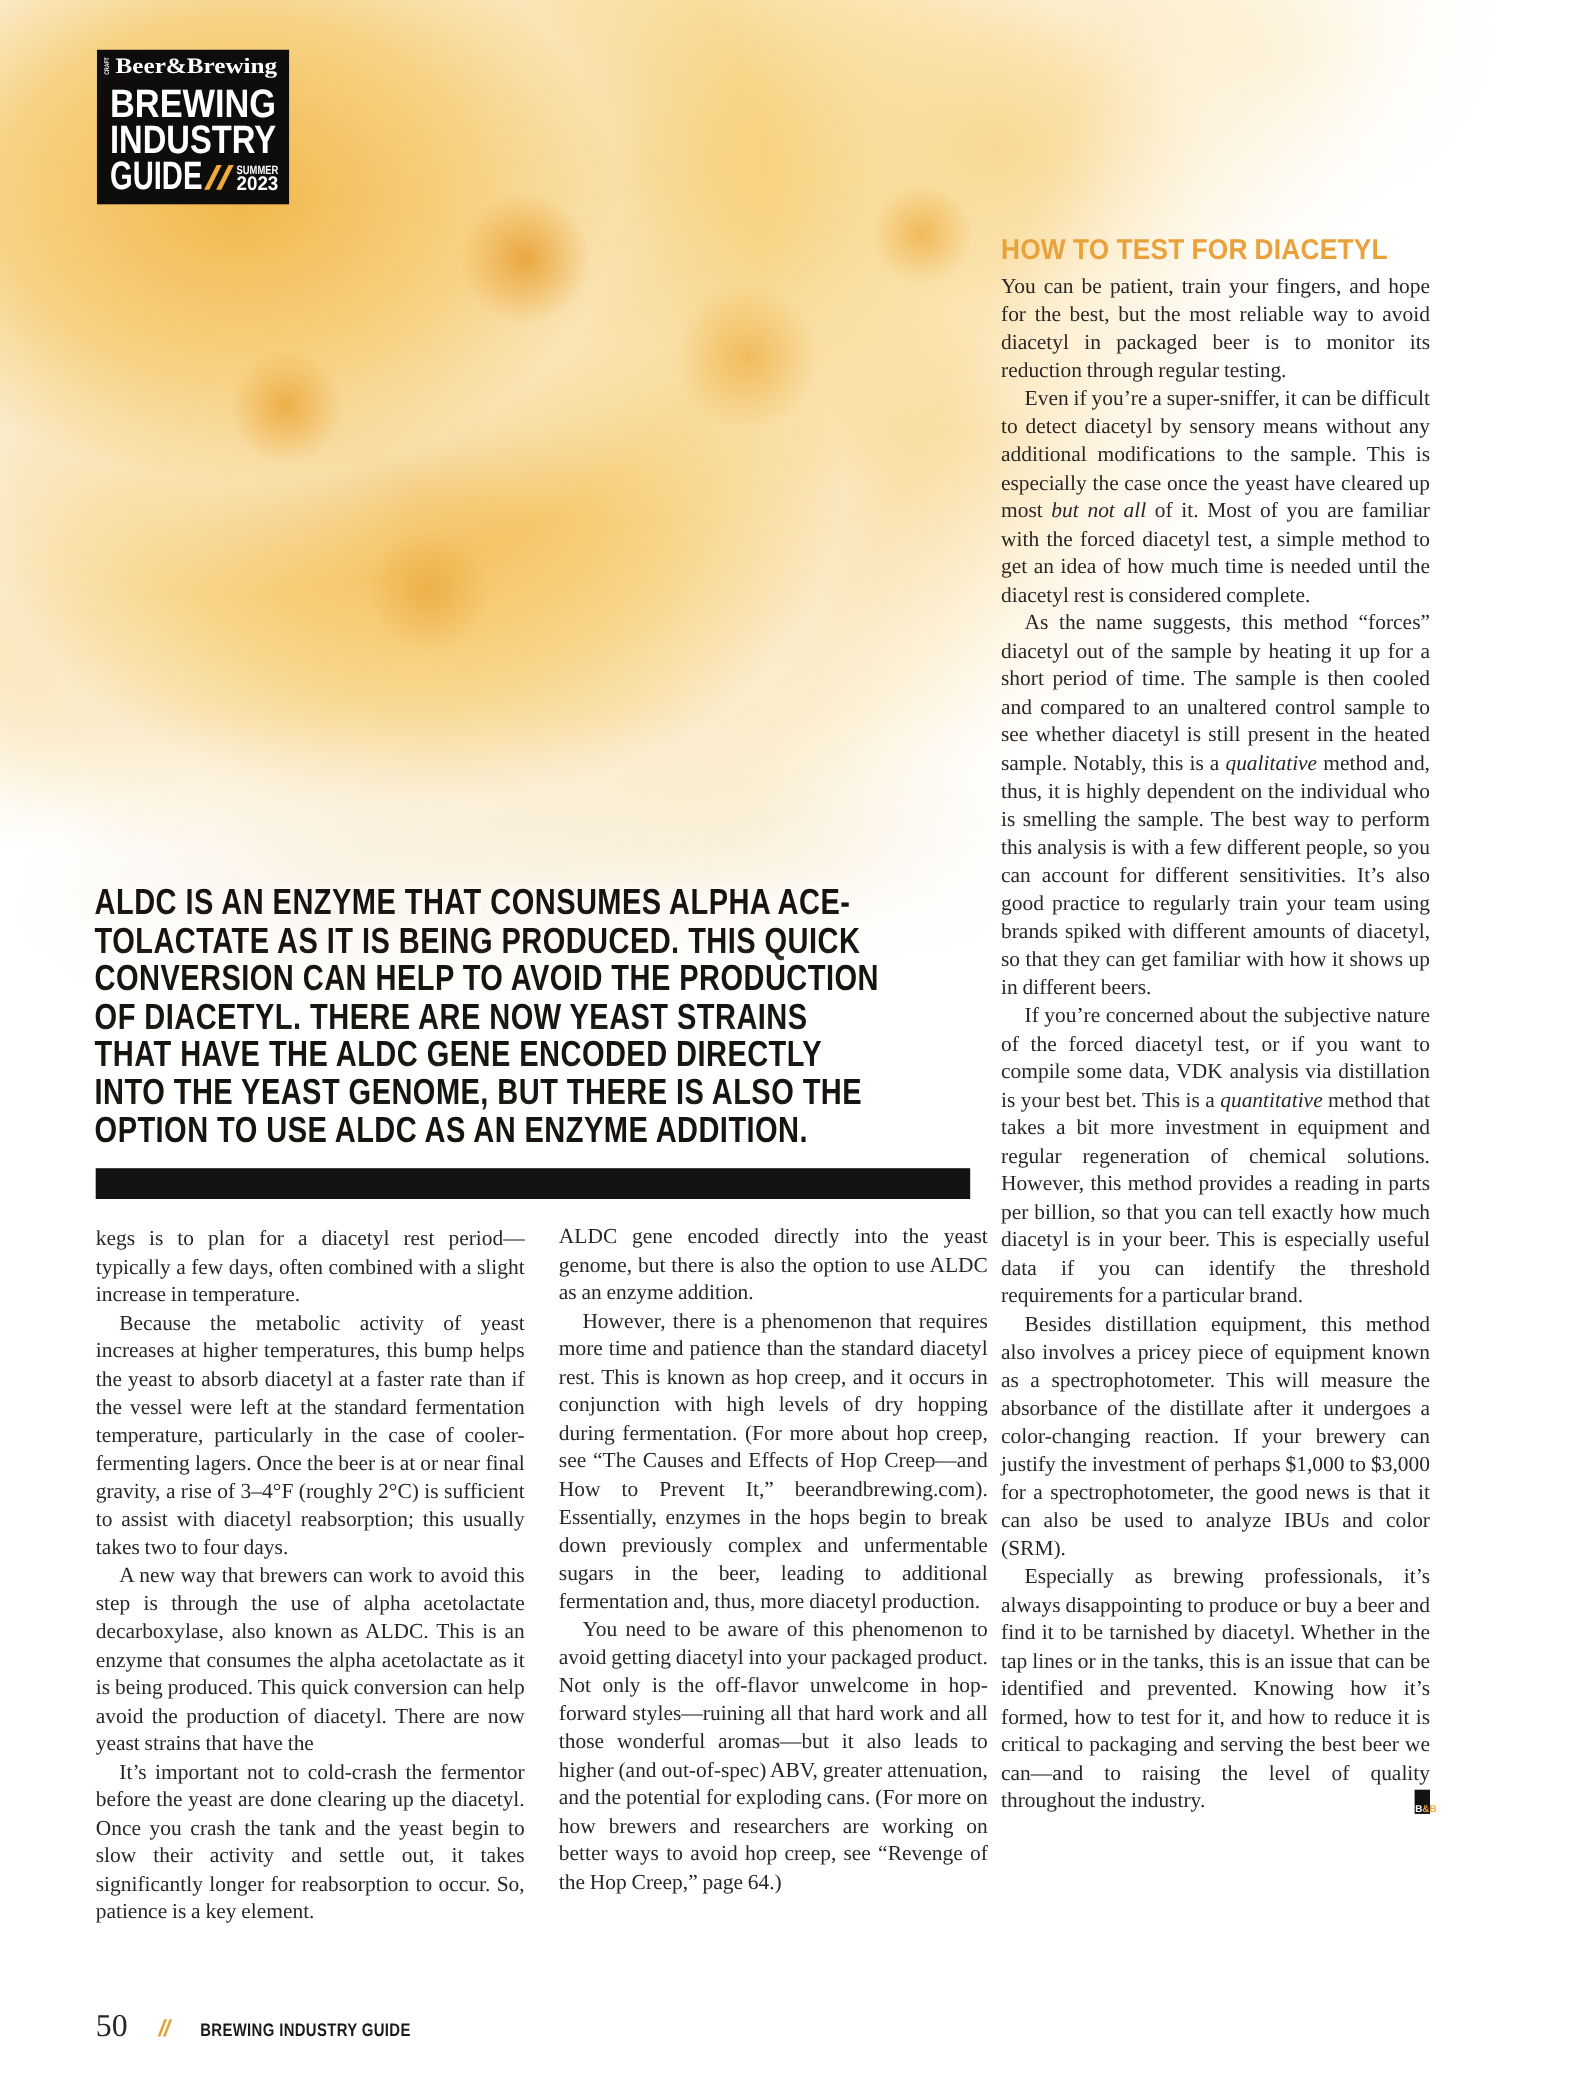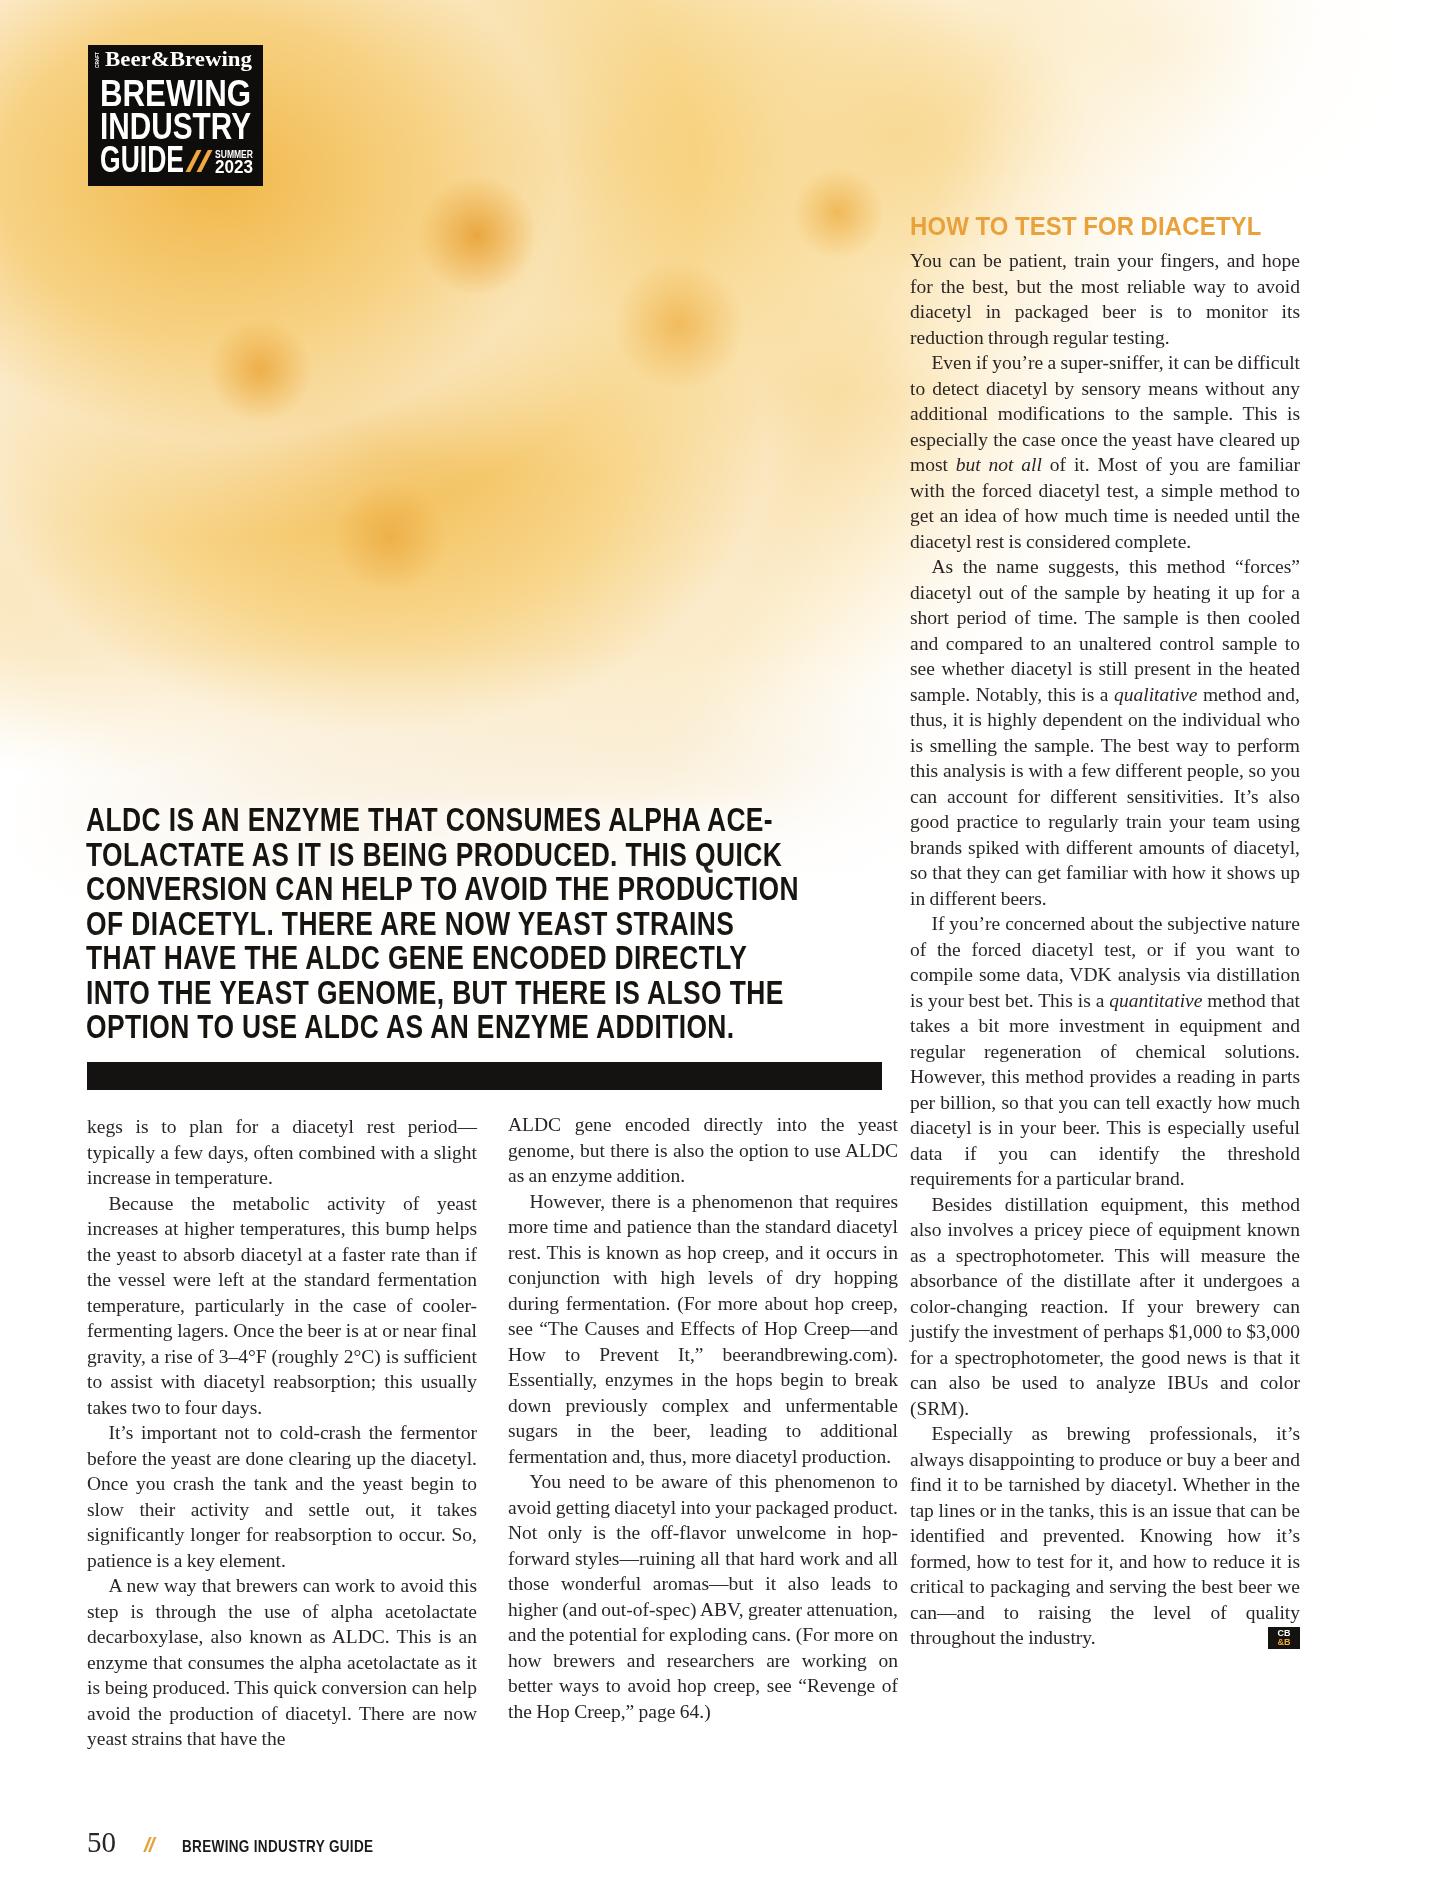--- a/index.html
+++ b/index.html
@@ -53,21 +53,21 @@
   .col p + p{text-indent:1.1em;}
   .col-left{left:87px;top:1092px;margin-top:22px;}
   .col-mid{left:498px;top:1112px;margin-left:10px;}
   .col-right{left:910px;top:213px;}
   .colhead{
     margin:0 0 9px 0;font-family:"Liberation Sans",sans-serif;font-weight:700;font-size:26px;line-height:26px;
     color:#e9a23b;white-space:nowrap;transform:scaleX(.92);transform-origin:left;letter-spacing:.2px;
   }
   .endrow{display:flex;justify-content:flex-end;margin-top:-24px;}
   .endmark{
-    width:32px;height:22px;background:#151310;display:flex;flex-direction:column;align-items:center;justify-content:center;
+    width:14px;height:22px;background:#151310;display:flex;flex-direction:row;align-items:flex-end;justify-content:center;
     font-family:"Liberation Sans",sans-serif;font-weight:700;font-size:9px;line-height:9px;color:#fff;letter-spacing:0;
   }
   .endmark .gold{color:#f0a93c;}
   
   .footer{position:absolute;left:87px;top:1826px;z-index:2;display:flex;align-items:baseline;gap:28px;}
   .pagenum{font-family:"Liberation Serif",serif;font-size:29px;color:#2b2526;}
   .fslash{font-family:"Liberation Sans",sans-serif;font-weight:700;font-style:italic;font-size:21px;color:#e2a33c;letter-spacing:-1px;}
   .fbrand{
     font-family:"Liberation Sans",sans-serif;font-weight:700;font-size:16.5px;color:#1c1a18;
     white-space:nowrap;transform:scaleX(.82);transform-origin:left;letter-spacing:.4px;
@@ -100,22 +100,22 @@
       <div>THAT HAVE THE ALDC GENE ENCODED DIRECTLY</div>
       <div>INTO THE YEAST GENOME, BUT THERE IS ALSO THE</div>
       <div>OPTION TO USE ALDC AS AN ENZYME ADDITION.</div>
     </div>
 
   <div class="bar"></div>
 
   <div class="col col-left">
       <p>kegs is to plan for a diacetyl rest period—typically a few days, often combined with a slight increase in temperature.</p>
       <p>Because the metabolic activity of yeast increases at higher temperatures, this bump helps the yeast to absorb diacetyl at a faster rate than if the vessel were left at the standard fermentation temperature, particularly in the case of cooler-fermenting lagers. Once the beer is at or near final gravity, a rise of 3–4°F (roughly 2°C) is sufficient to assist with diacetyl reabsorption; this usually takes two to four days.</p>
+      <p>A new way that brewers can work to avoid this step is through the use of alpha acetolactate decarboxylase, also known as ALDC. This is an enzyme that consumes the alpha acetolactate as it is being produced. This quick conversion can help avoid the production of diacetyl. There are now yeast strains that have the</p>
       <p>It’s important not to cold-crash the fermentor before the yeast are done clearing up the diacetyl. Once you crash the tank and the yeast begin to slow their activity and settle out, it takes significantly longer for reabsorption to occur. So, patience is a key element.</p>
-      <p>A new way that brewers can work to avoid this step is through the use of alpha acetolactate decarboxylase, also known as ALDC. This is an enzyme that consumes the alpha acetolactate as it is being produced. This quick conversion can help avoid the production of diacetyl. There are now yeast strains that have the</p>
     </div>
 
   <div class="col col-mid">
       <p>ALDC gene encoded directly into the yeast genome, but there is also the option to use ALDC as an enzyme addition.</p>
       <p>However, there is a phenomenon that requires more time and patience than the standard diacetyl rest. This is known as hop creep, and it occurs in conjunction with high levels of dry hopping during fermentation. (For more about hop creep, see “The Causes and Effects of Hop Creep—and How to Prevent It,” beerandbrewing.com). Essentially, enzymes in the hops begin to break down previously complex and unfermentable sugars in the beer, leading to additional fermentation and, thus, more diacetyl production.</p>
       <p>You need to be aware of this phenomenon to avoid getting diacetyl into your packaged product. Not only is the off-flavor unwelcome in hop-forward styles—ruining all that hard work and all those wonderful aromas—but it also leads to higher (and out-of-spec) ABV, greater attenuation, and the potential for exploding cans. (For more on how brewers and researchers are working on better ways to avoid hop creep, see “Revenge of the Hop Creep,” page 64.)</p>
     </div>
 
   <div class="col col-right">
     <h2 class="colhead">HOW TO TEST FOR DIACETYL</h2>

